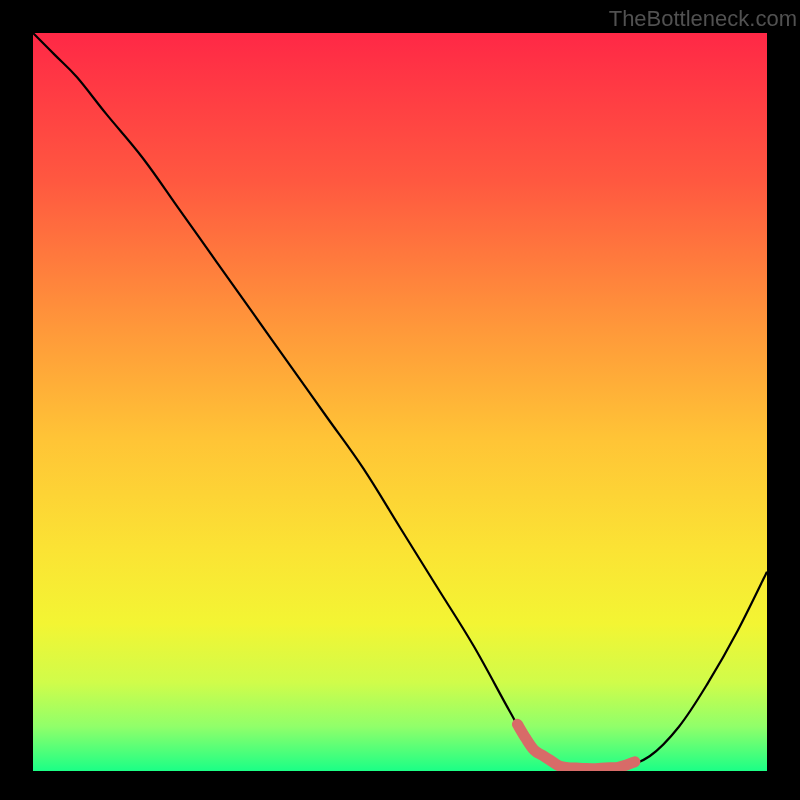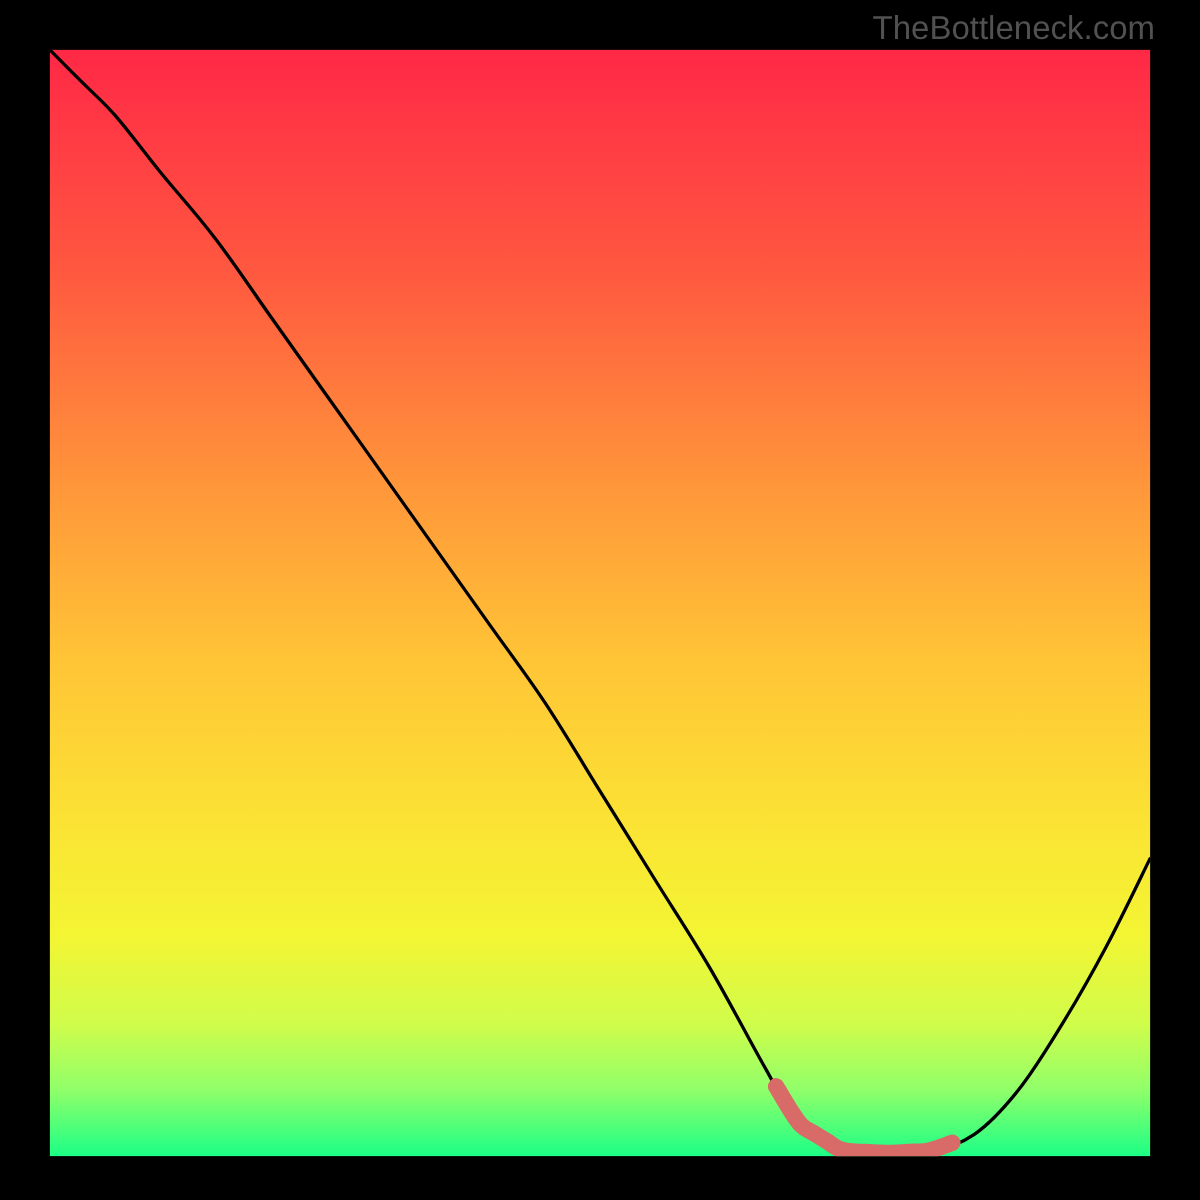--- a/index.html
+++ b/index.html
@@ -6,21 +6,21 @@
   body {
     width: 800px;
     height: 800px;
     background: #000;
     position: relative;
     font-family: Arial, sans-serif;
   }
   .watermark {
     position: absolute;
     top: 6px;
-    right: 30px;
+    right: 3px;
     color: #515151;
     font-size: 22px;
     font-weight: 500;
     z-index: 10;
   }
   .plot-area {
     position: absolute;
     left: 33px;
     top: 33px;
     width: 734px;

